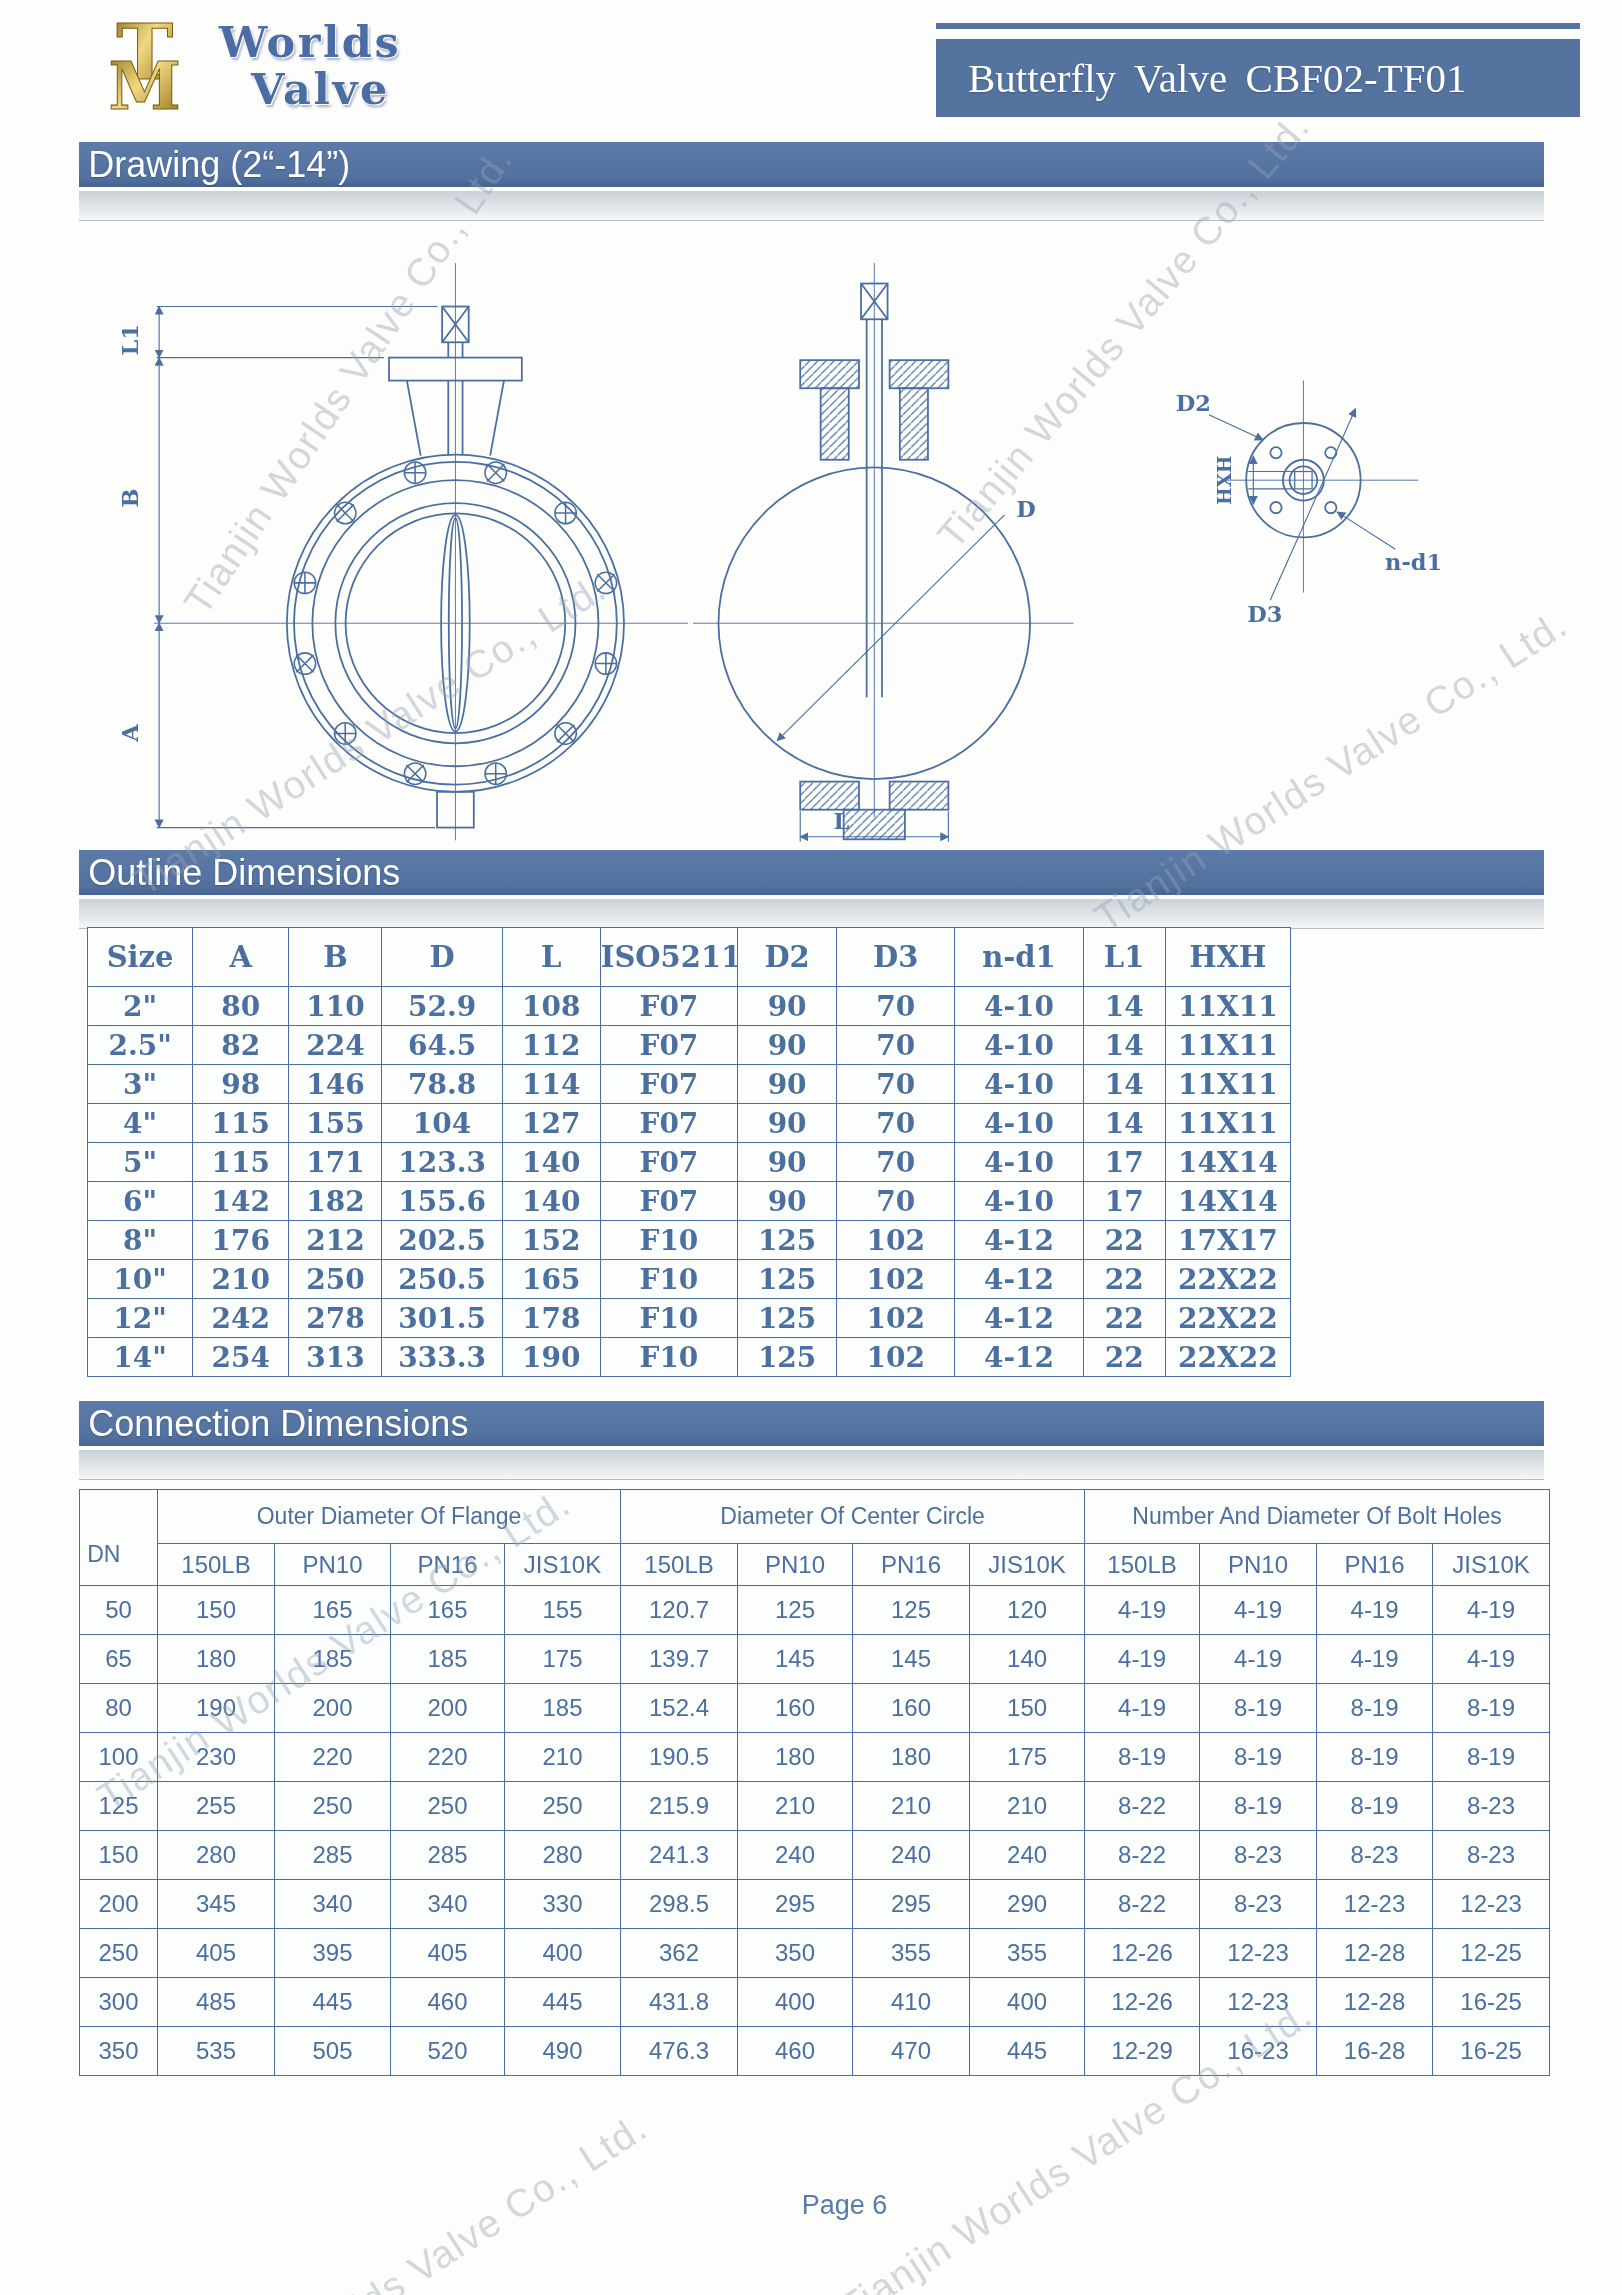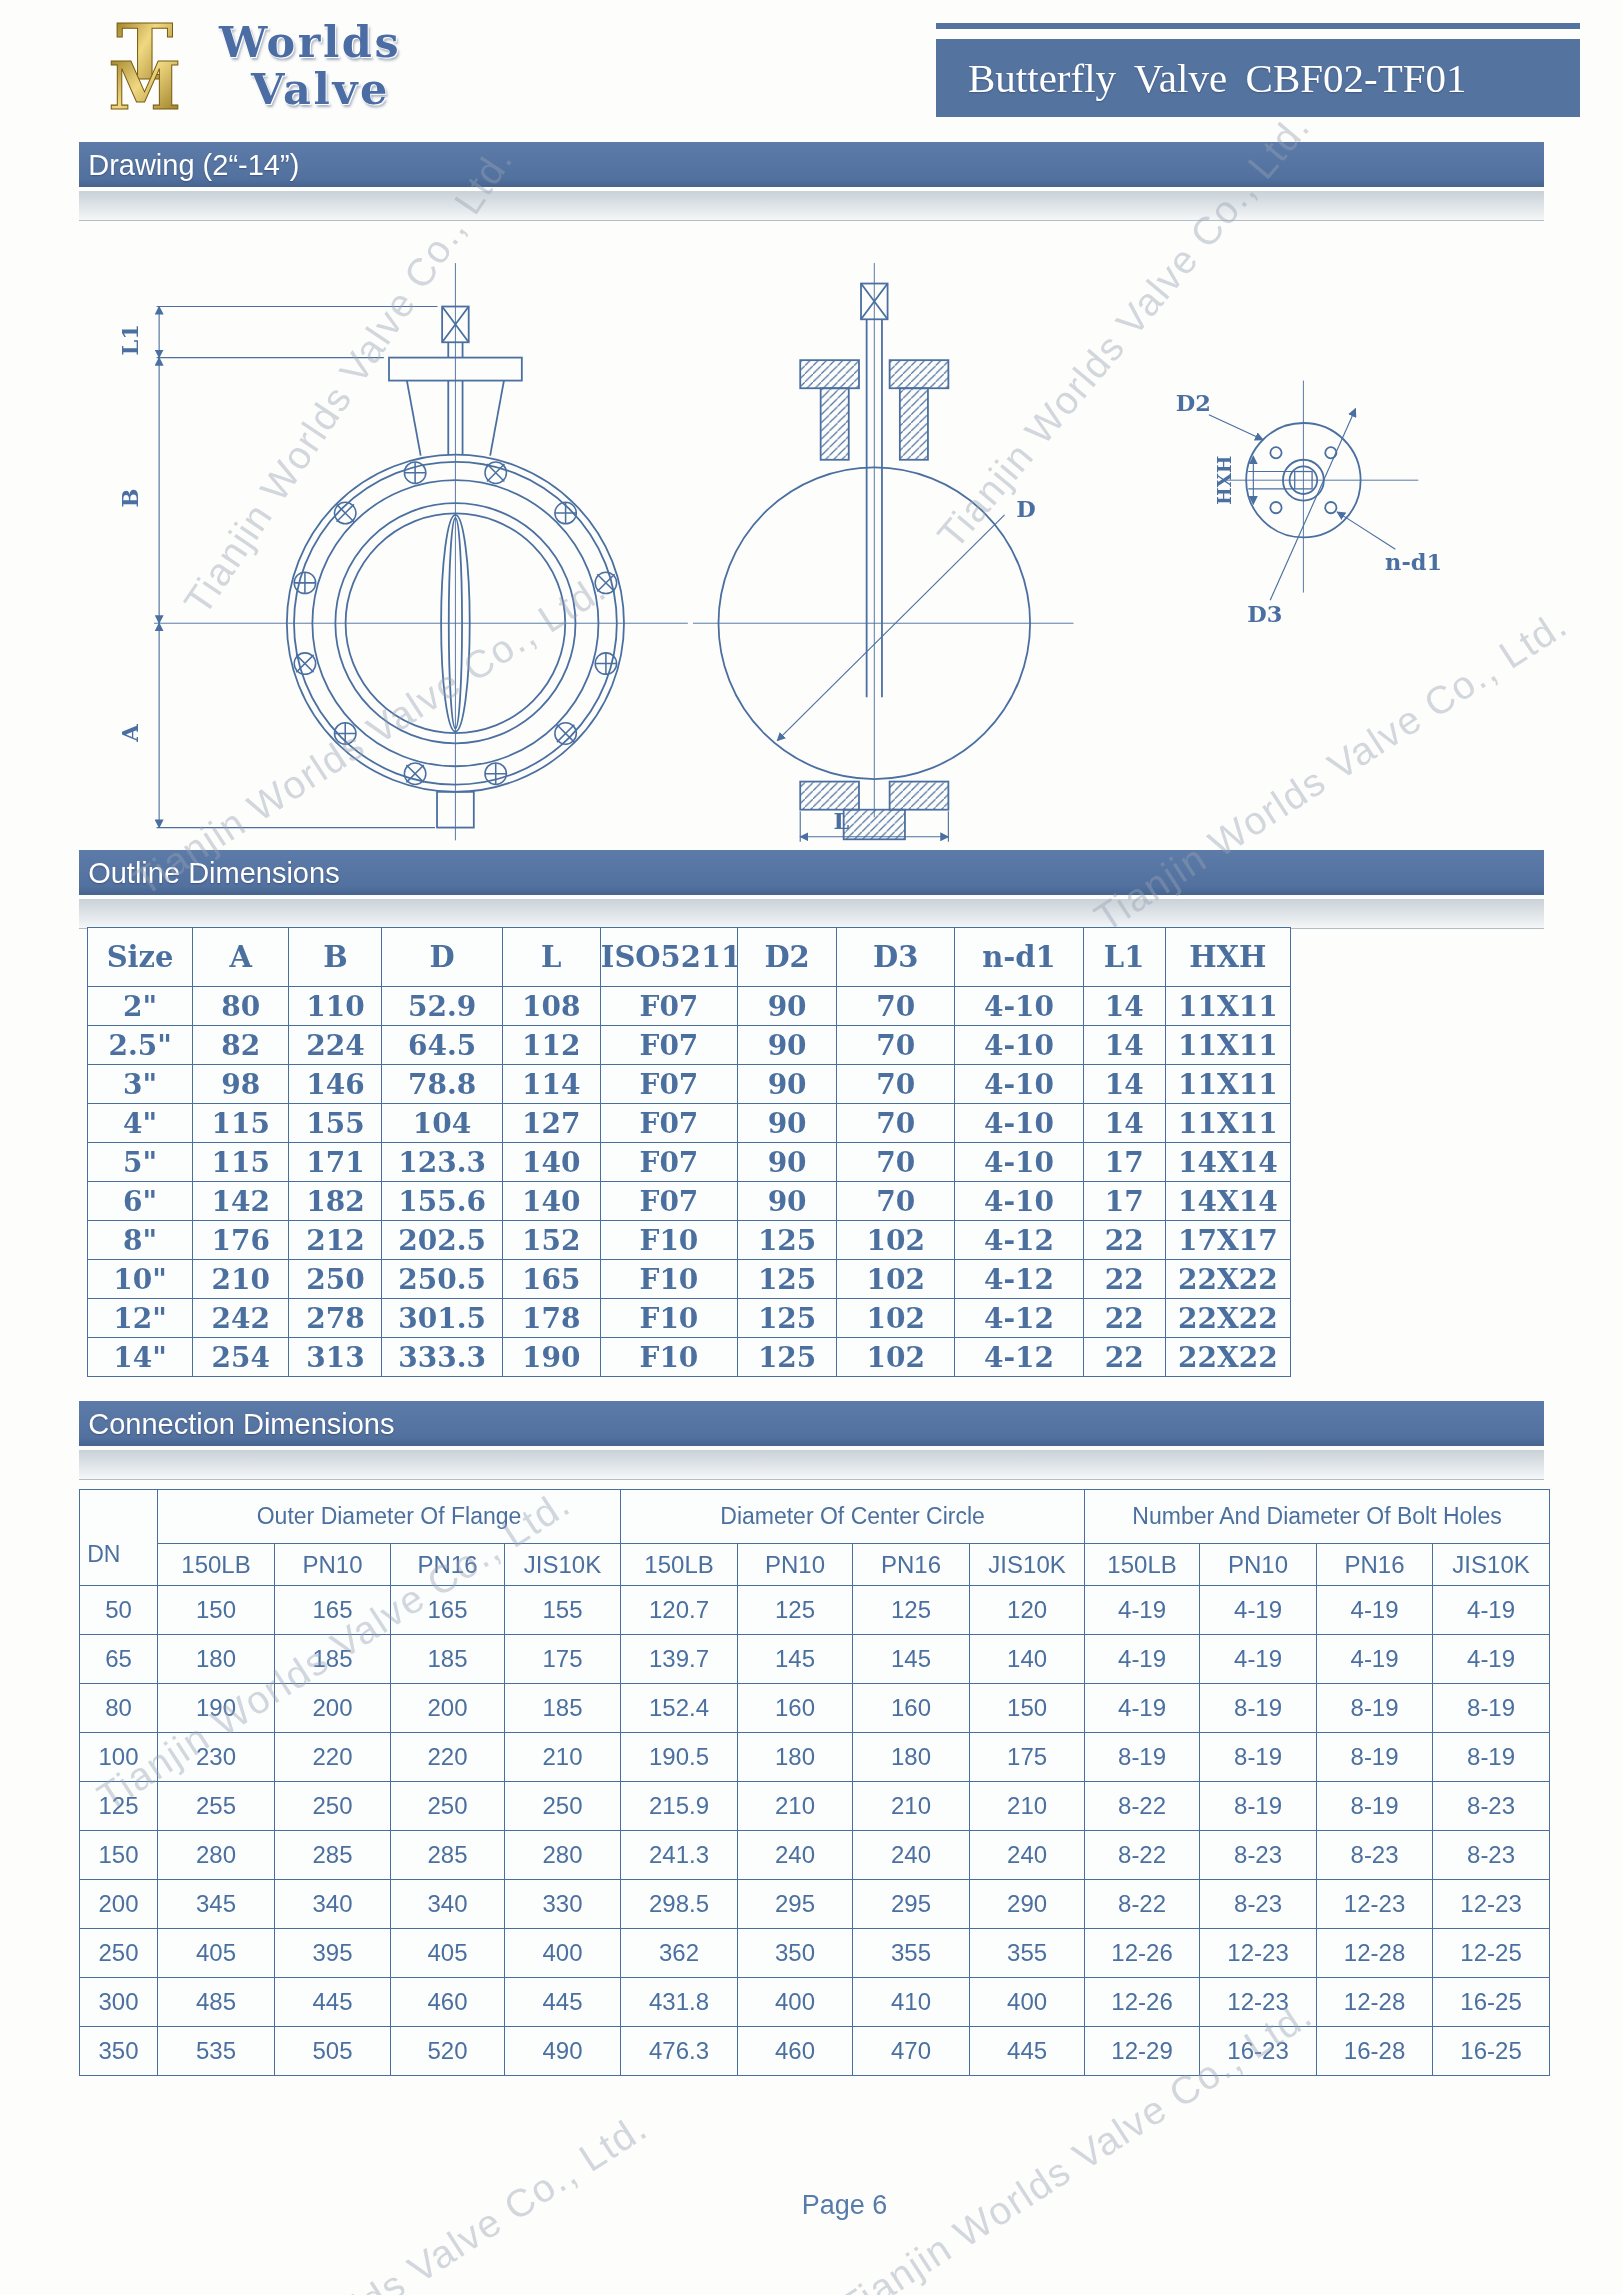--- a/index.html
+++ b/index.html
@@ -22,21 +22,21 @@
     position:absolute; left:936px; top:39px; width:644px; height:78px;
     background:#54739f; color:#ffffff;
     font-family:"Liberation Serif", serif; font-size:41px; line-height:78px;
     padding-left:32px; box-sizing:border-box; word-spacing:8.2px; white-space:nowrap;
     text-shadow:0 1px 1.5px rgba(20,30,50,.3);
   }
   
   .section-bar {
     position:absolute; left:79px; width:1465px; height:45px;
     background:linear-gradient(#5d7ba8, #52719f 80%, #47648f);
-    color:#fff; font-size:29px; line-height:46px; padding-left:9.2px;
+    color:#fff; font-size:36px; line-height:46px; padding-left:9.2px;
     box-sizing:border-box; text-shadow:0 1px 1.5px rgba(25,35,60,.35); white-space:nowrap;
   }
   .sub-bar {
     position:absolute; left:79px; width:1465px; height:29px;
     background:linear-gradient(#c9d1d7, #e7ebee 70%, #f5f7f8);
     border-bottom:1.5px solid #b3bdc4;
   }
   .bar-drawing { top:142px; } .gray-drawing { top:191px; }
   .bar-outline { top:850px; } .gray-outline { top:899px; }
   .bar-connection { top:1401px; } .gray-connection { top:1450px; }

